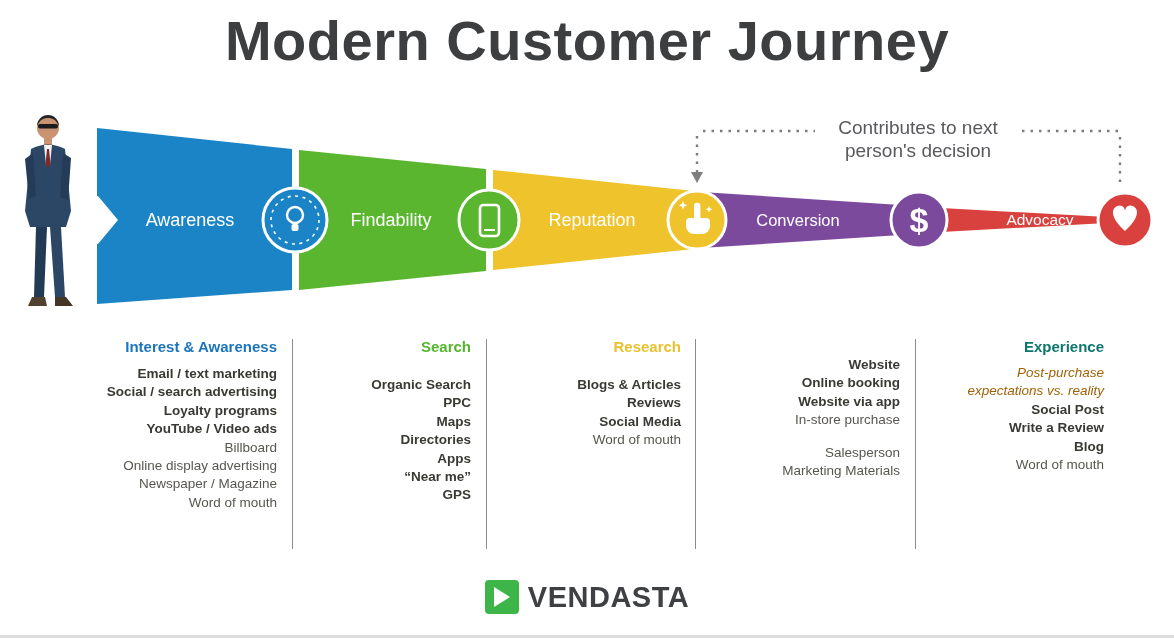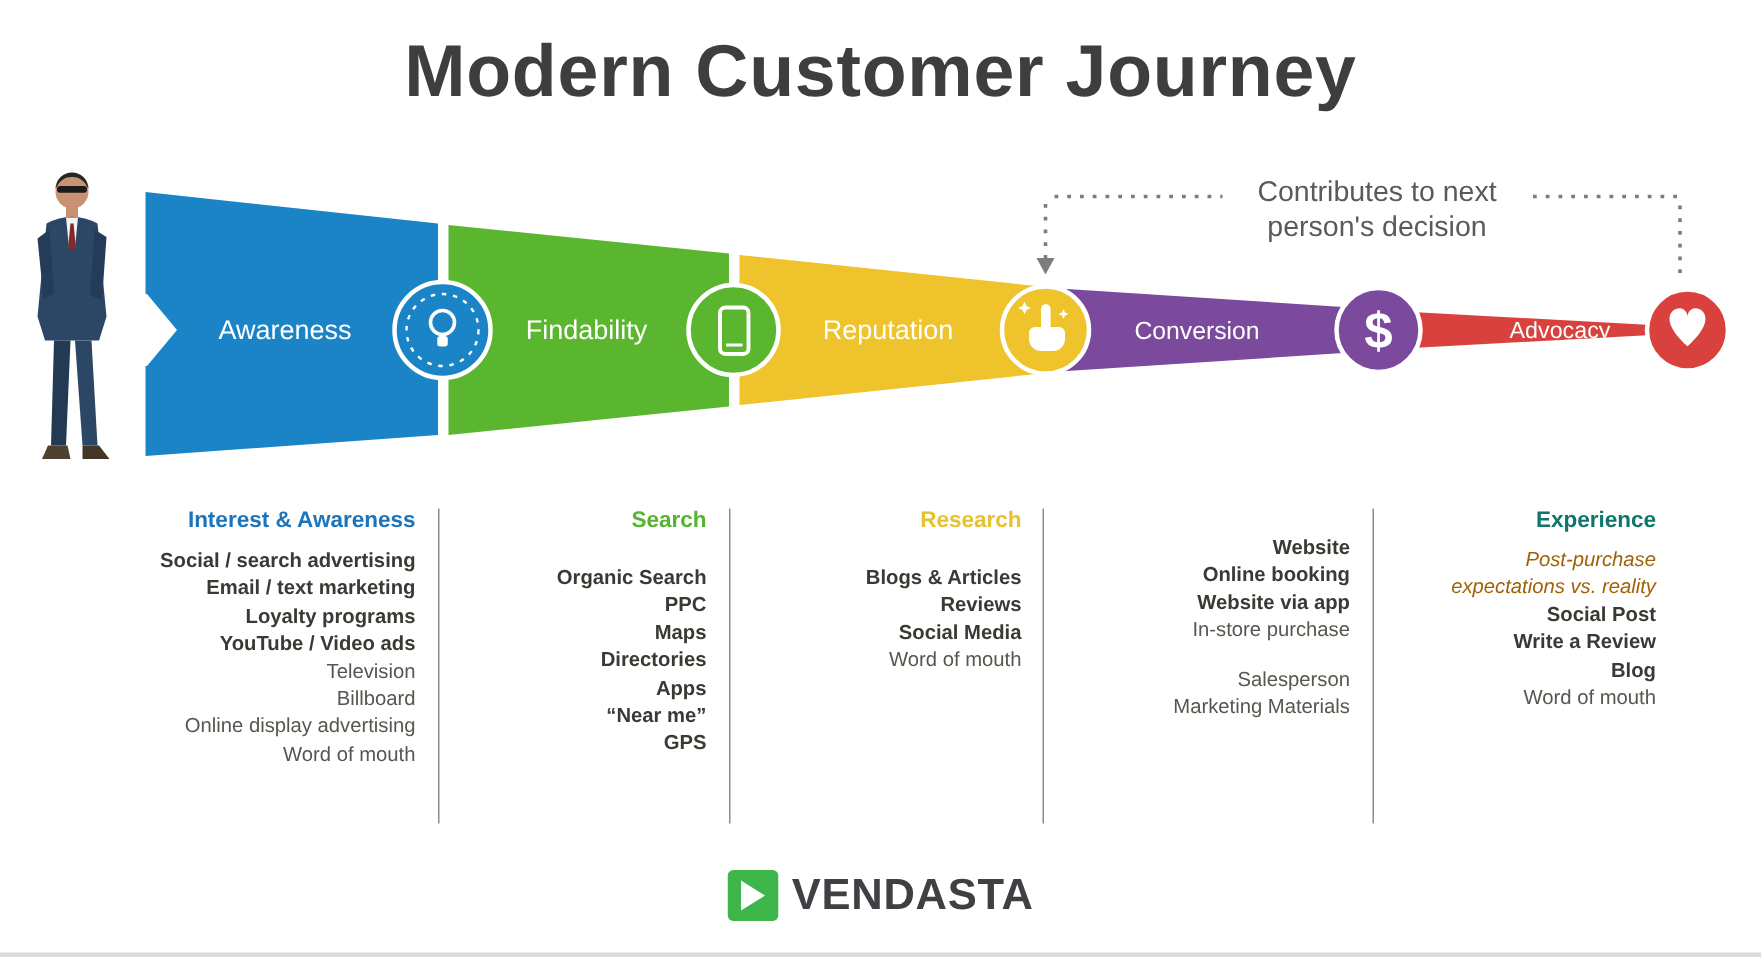--- a/index.html
+++ b/index.html
@@ -6,23 +6,23 @@
   html,body { width:1174px; height:638px; }
   body {
     background:#ffffff;
     font-family:"Liberation Sans", sans-serif;
     position:relative;
     overflow:hidden;
   }
   .page { position:absolute; inset:0; }
 
   .title {
-    position:absolute; top:20px; left:0; width:100%;
+    position:absolute; top:8px; left:0; width:100%;
     text-align:center;
-    font-size:49px; font-weight:800; color:#3d3e40;
+    font-size:56px; font-weight:800; color:#3d3e40;
     letter-spacing:0.5px;
   }
 
   .funnel-svg { position:absolute; top:0; left:0; display:block; }
   svg text { font-family:"Liberation Sans", sans-serif; }
   .stage-label { fill:#ffffff; }
   .annotation-text { fill:#595a5d; font-size:19px; }
 
   
   .column { position:absolute; top:338px; text-align:right; }
@@ -144,27 +144,27 @@
     <g>
       <circle cx="1125" cy="220" r="27" stroke="#ffffff" stroke-width="3" fill="#d8413e"></circle>
       <path transform="translate(1125,219) scale(1.7)" d="M0 7 C -7.5 0.5 -9 -5.5 -4.6 -7.6 C -1.9 -8.9 0 -6.6 0 -4.6 C 0 -6.6 1.9 -8.9 4.6 -7.6 C 9 -5.5 7.5 0.5 0 7 Z" fill="#ffffff"></path>
     </g>
   </svg>
 
   <div>
       <div class="column col-0">
         <div class="col-heading" style="color: rgb(27, 117, 188);">Interest &amp; Awareness</div>
         <div class="items">
+          <div class="col-item bold">Email / text marketing</div>
           <div class="col-item bold">Social / search advertising</div>
-          <div class="col-item bold">Email / text marketing</div>
           <div class="col-item bold">Loyalty programs</div>
           <div class="col-item bold">YouTube / Video ads</div>
-          <div class="col-item normal">Television</div>
           <div class="col-item normal">Billboard</div>
           <div class="col-item normal">Online display advertising</div>
+          <div class="col-item normal">Newspaper / Magazine</div>
           <div class="col-item normal">Word of mouth</div>
         </div>
       </div>
       <div class="column col-1">
         <div class="col-heading" style="color: rgb(86, 180, 47);">Search</div>
         <div class="items">
           <div class="col-item bold">Organic Search</div>
           <div class="col-item bold">PPC</div>
           <div class="col-item bold">Maps</div>
           <div class="col-item bold">Directories</div>

